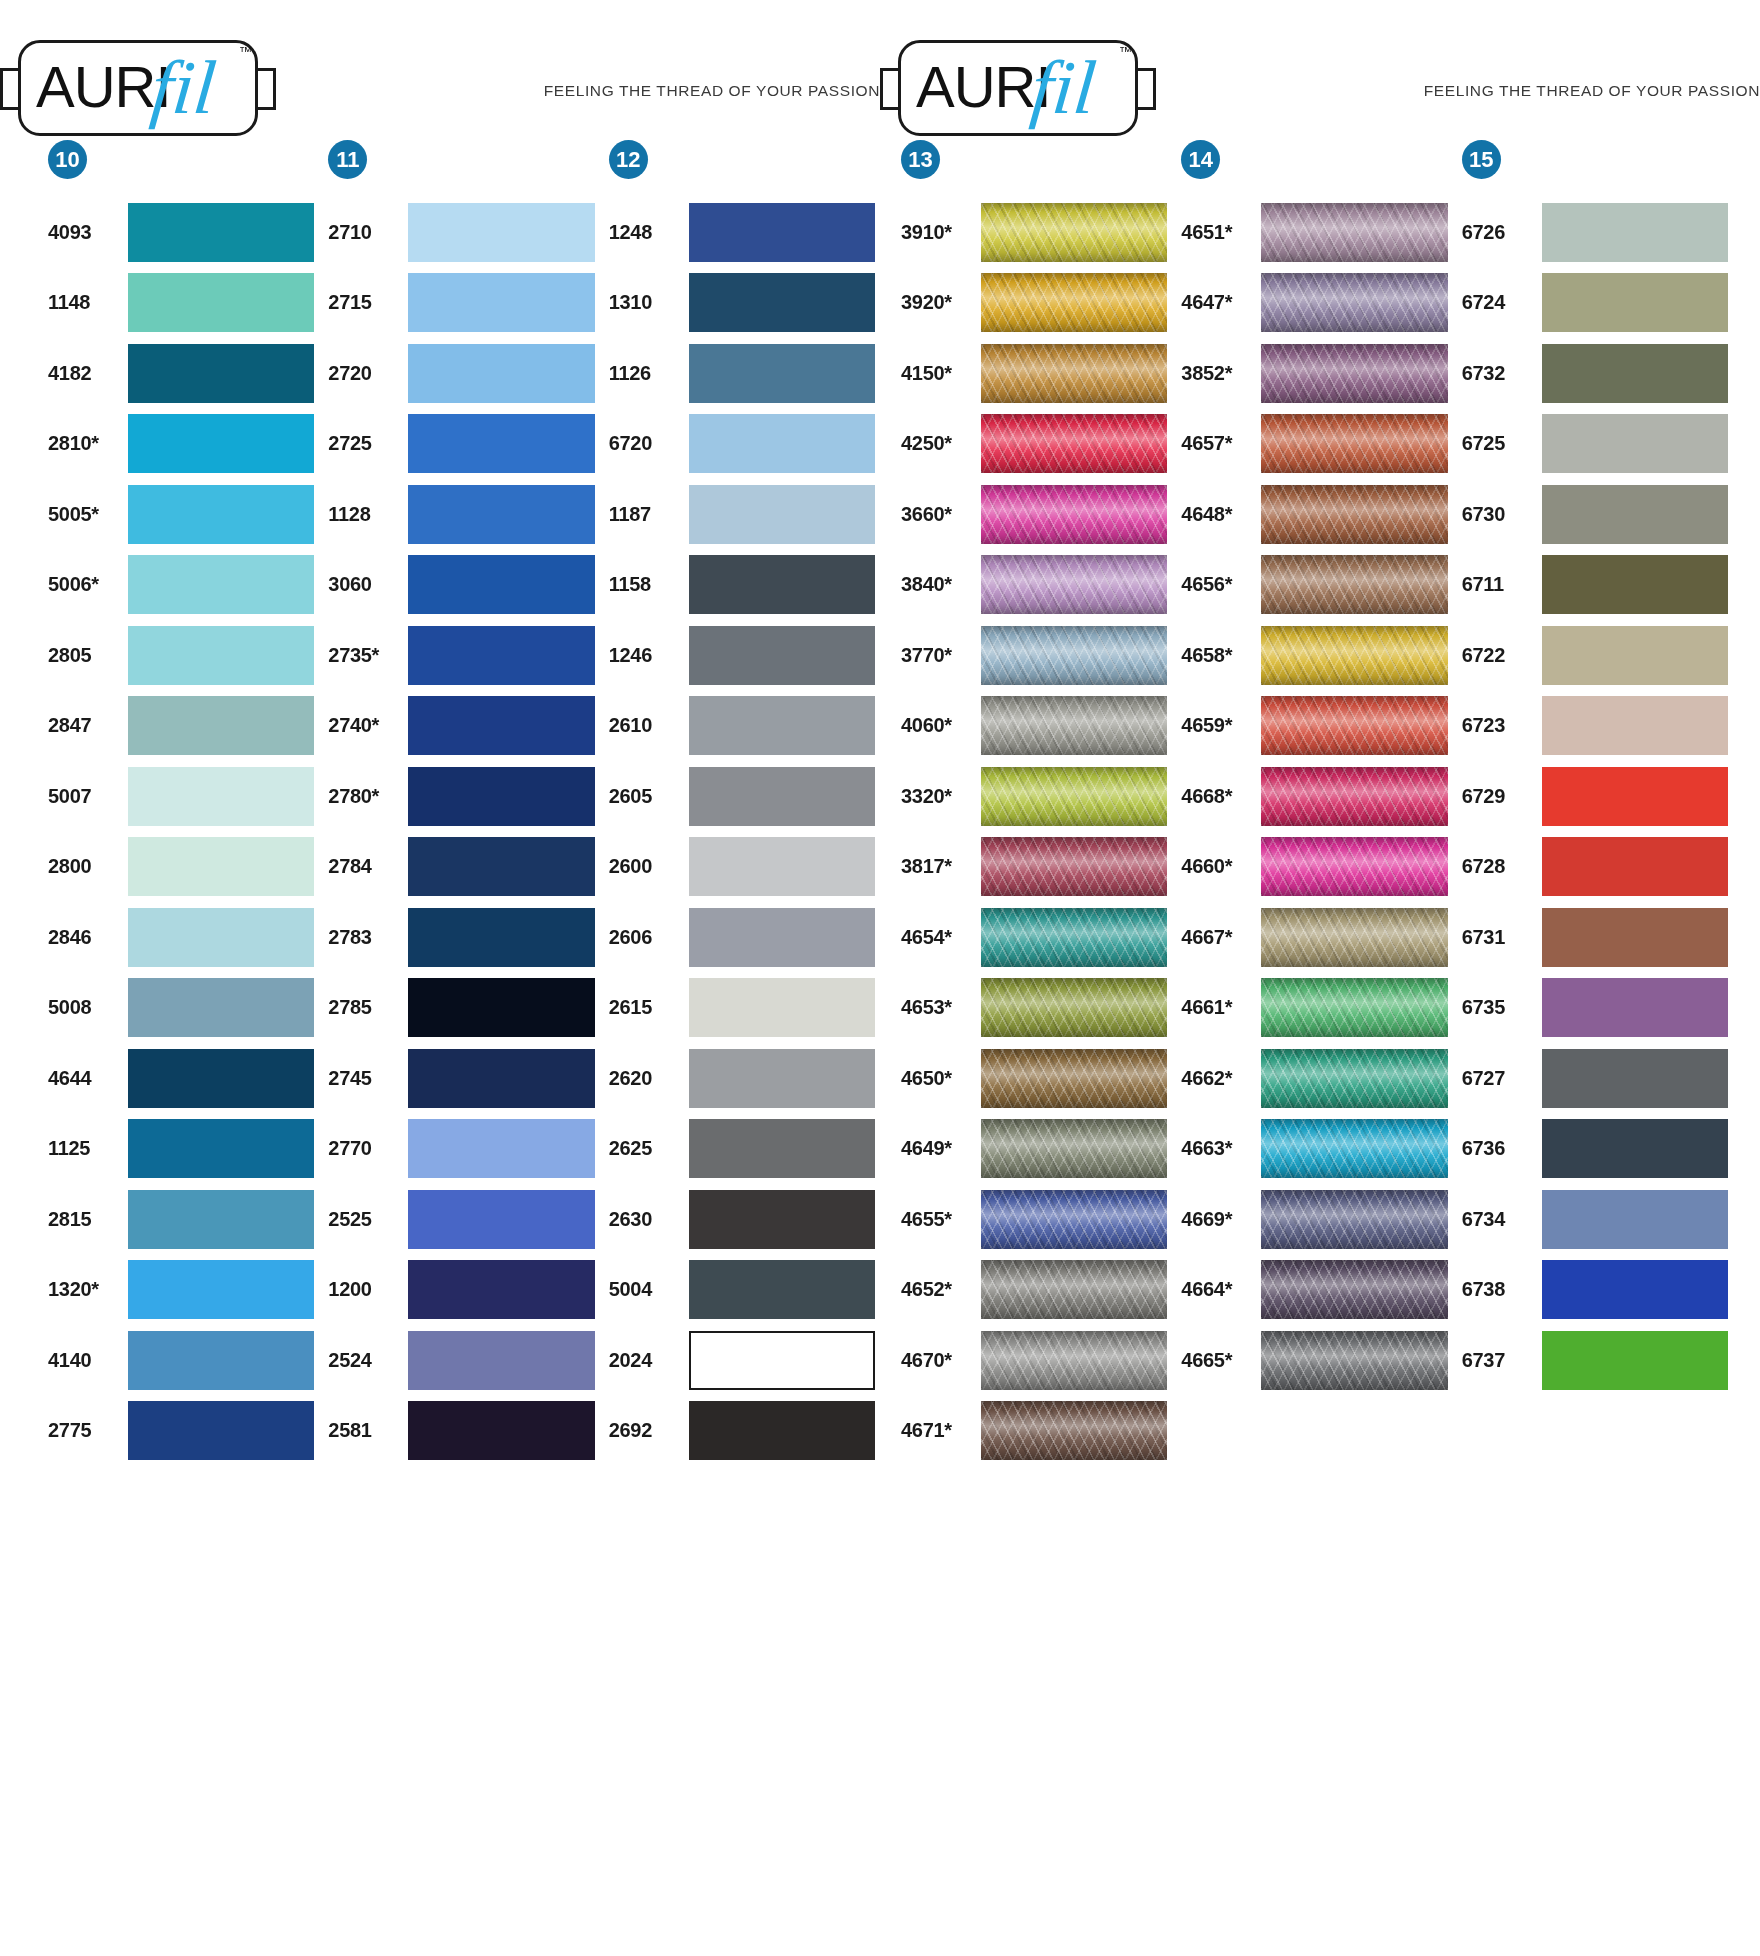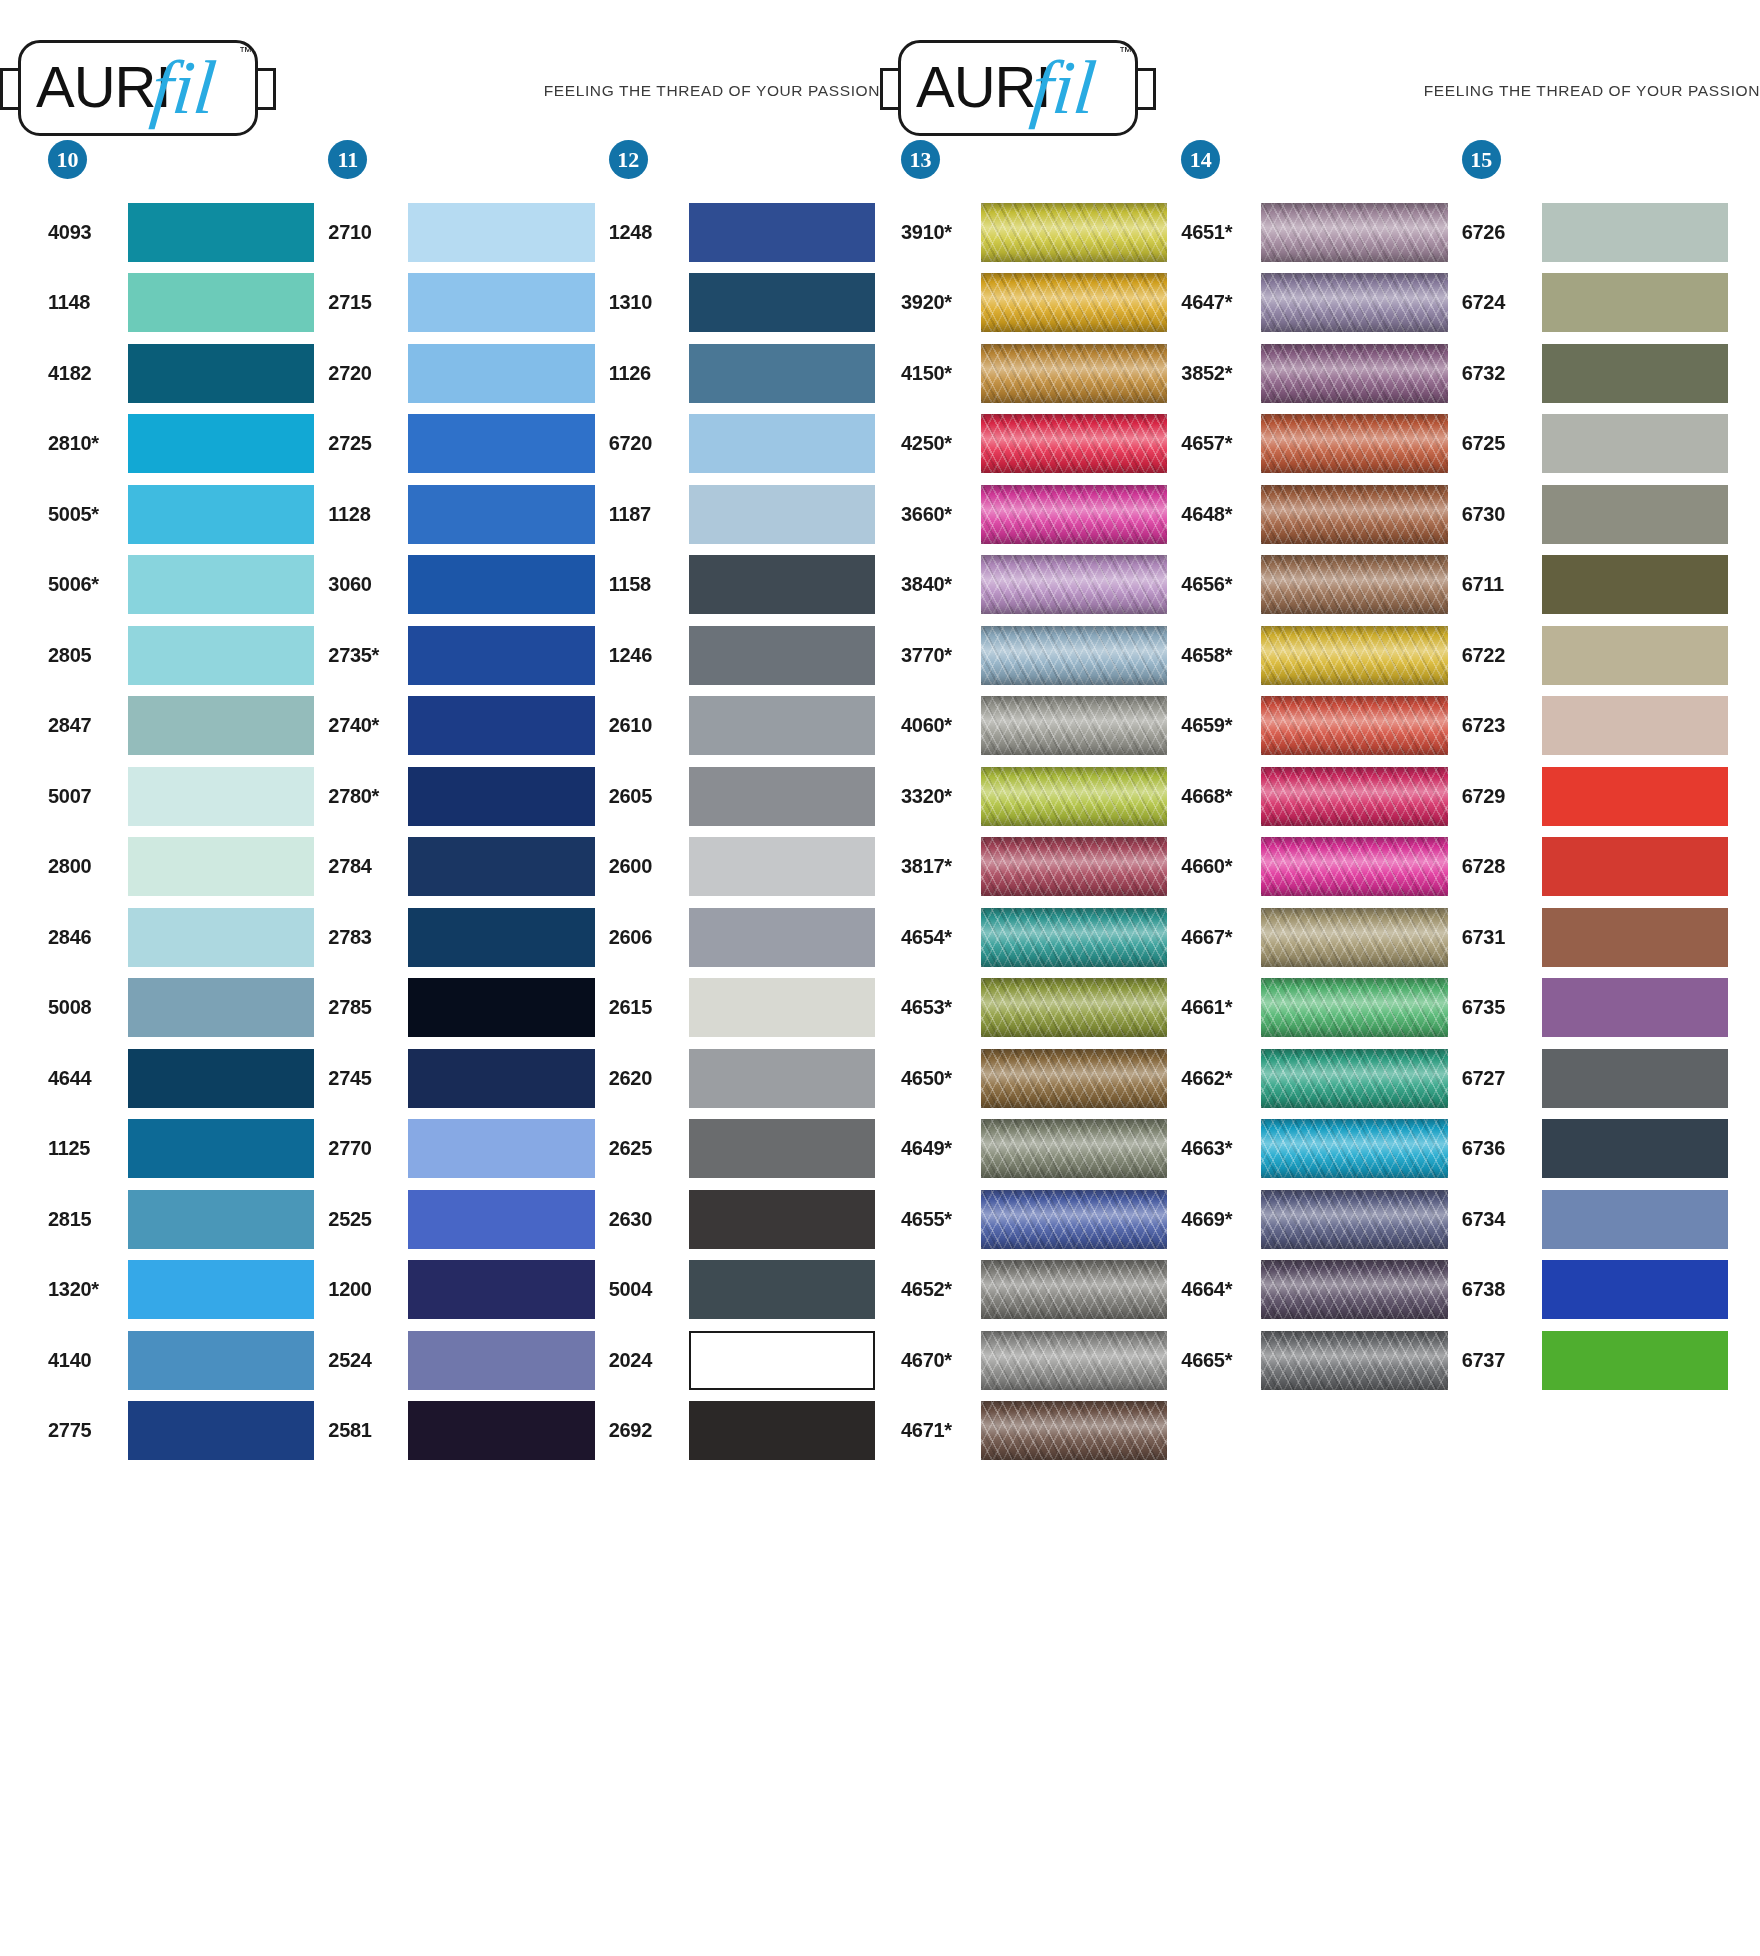--- a/index.html
+++ b/index.html
@@ -122,21 +122,21 @@
     height: 39px;
     border-radius: 50%;
     background: #1273a8;
     color: #ffffff;
     font-size: 22px;
     font-weight: bold;
     display: flex;
     align-items: center;
     justify-content: center;
     margin-bottom: 18px;
-    font-family: Liberation Serif, serif;
+    font-family: Liberation Sans, sans-serif;
     line-height: 1;
   }
 
   .swatch-row {
     display: flex;
     align-items: center;
     height: 70.5px;
   }
   .swatch-code {
     width: 74px;

